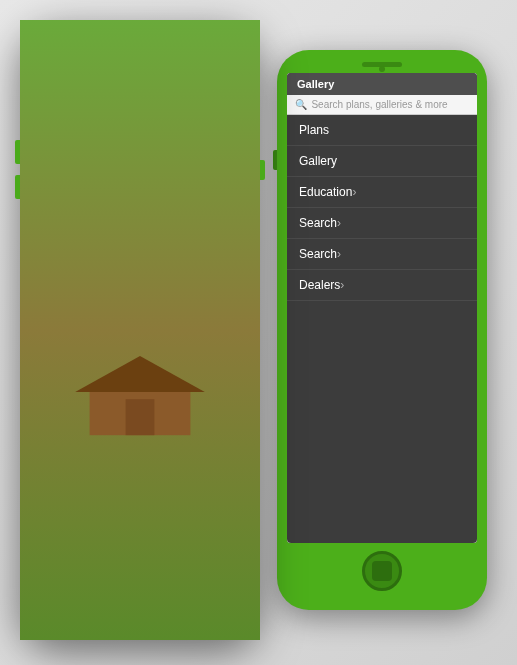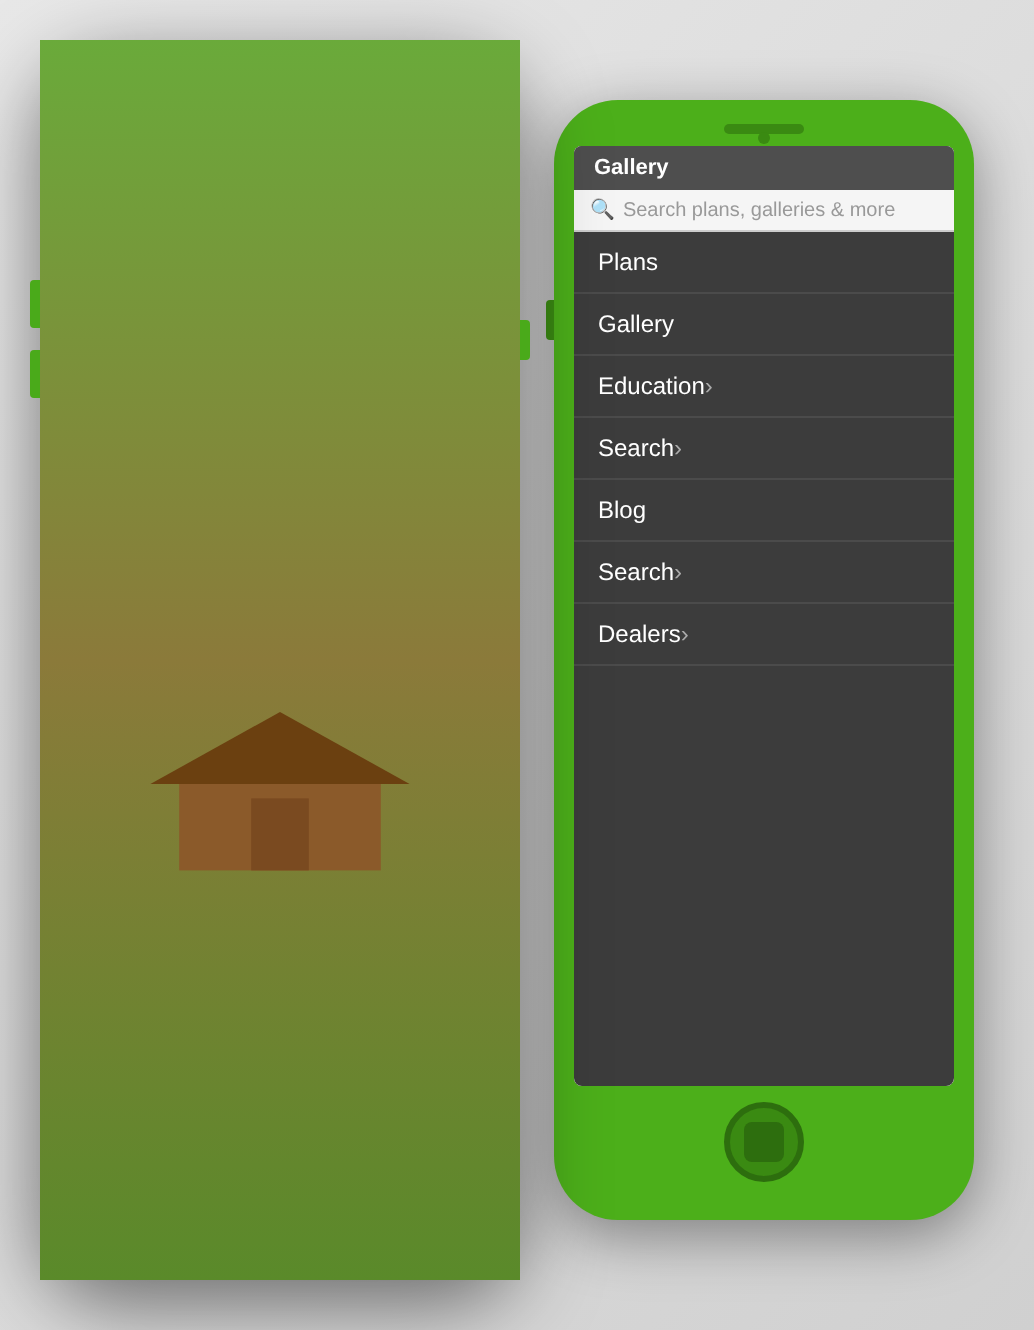--- a/index.html
+++ b/index.html
@@ -416,23 +416,20 @@
         <div class="menu-item">
           <span>Gallery</span>
         </div>
         <div class="menu-item">
           <span>Education</span>
           <span class="menu-item-chevron">›</span>
         </div>
         <div class="menu-item">
           <span>Search</span>
           <span class="menu-item-chevron">›</span>
-        </div>
-        <div class="menu-item">
-          <span>Blog</span>
         </div>
         <div class="menu-item">
           <span>Search</span>
           <span class="menu-item-chevron">›</span>
         </div>
         <div class="menu-item">
           <span>Dealers</span>
           <span class="menu-item-chevron">›</span>
         </div>
       </div>

